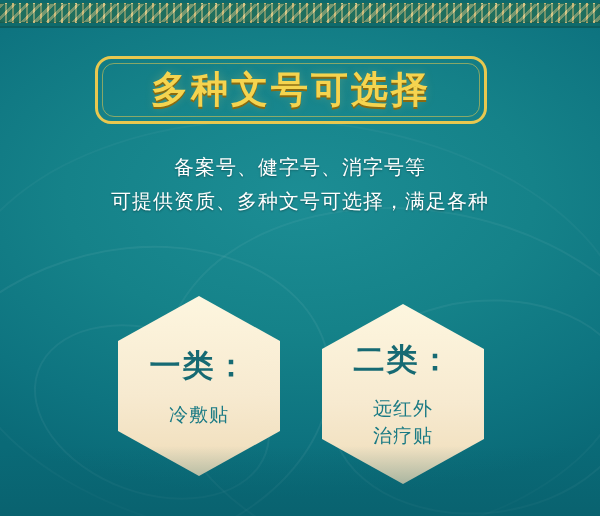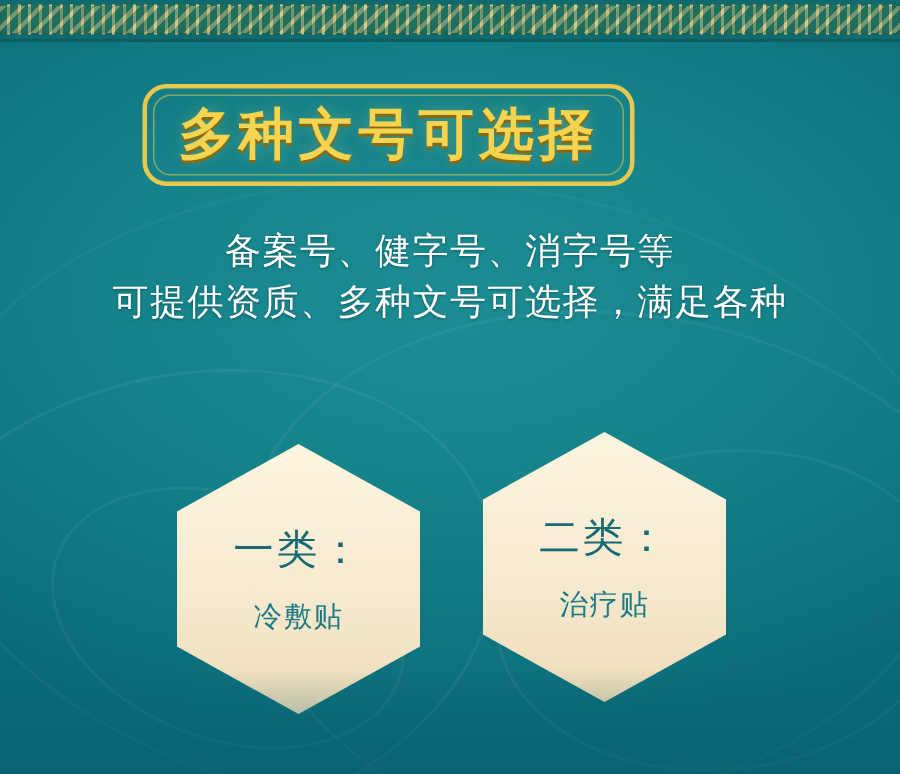--- a/index.html
+++ b/index.html
@@ -68,21 +68,21 @@
   .top-band-edge-bottom {
     position: absolute; left: 0; top: 23px; width: 600px; height: 3px;
     background: #0e6a6c;
   }
 
   
   .title-plaque {
     position: absolute;
     left: 95px;
     top: 56px;
-    width: 328px;
+    width: 392px;
     height: 68px;
     border: 3px solid #e8c84f;
     border-radius: 16px;
     box-sizing: border-box;
     display: flex;
     align-items: center;
     justify-content: center;
   }
   .title-plaque::before {
     content: "";
@@ -102,21 +102,21 @@
   }
 
   
   .desc {
     position: absolute;
     left: 0;
     top: 150px;
     width: 600px;
     text-align: center;
     color: #ffffff;
-    font-size: 24px;
+    font-size: 20px;
     line-height: 34px;
     letter-spacing: 1px;
     text-shadow: 0 1px 2px rgba(0,0,0,0.35);
   }
   .desc div { white-space: nowrap; }
 
   
   .hex {
     position: absolute;
     width: 162px;
@@ -124,25 +124,25 @@
     background: linear-gradient(180deg, #fdf6df 0%, #f7ead0 55%, #efdcb8 100%);
     clip-path: polygon(50% 0%, 100% 25%, 100% 75%, 50% 100%, 0% 75%, 0% 25%);
     filter: drop-shadow(0 3px 5px rgba(0,0,0,0.25));
     display: flex;
     flex-direction: column;
     align-items: center;
     justify-content: center;
     box-sizing: border-box;
   }
   .hex-1 { left: 118px; top: 296px; }
-  .hex-2 { left: 322px; top: 288px; }
+  .hex-2 { left: 322px; top: 304px; }
 
   .hex-head {
-    font-size: 27px;
-    font-weight: normal;
+    font-size: 31px;
+    font-weight: bold;
     color: #166a73;
     letter-spacing: 2px;
     margin-bottom: 14px;
     white-space: nowrap;
   }
   .hex-line {
     font-size: 19px;
     color: #1a7a84;
     line-height: 27px;
     letter-spacing: 1px;
@@ -183,17 +183,18 @@
     <div>可提供资质、多种文号可选择，满足各种</div>
   </div>
 
   <div class="hex hex-1">
     <div class="hex-head">一类：</div>
     <div class="hex-line">冷敷贴</div>
   </div>
 
   <div class="hex hex-2">
     <div class="hex-head">二类：</div>
+    <div class="hex-line">远红外</div>
     <div class="hex-line">治疗贴</div>
   </div>
 
   <div class="bottom-fade"></div>
 </div>
 
 </body></html>

